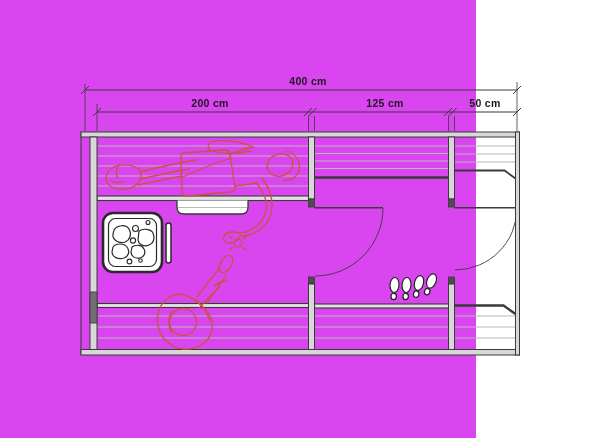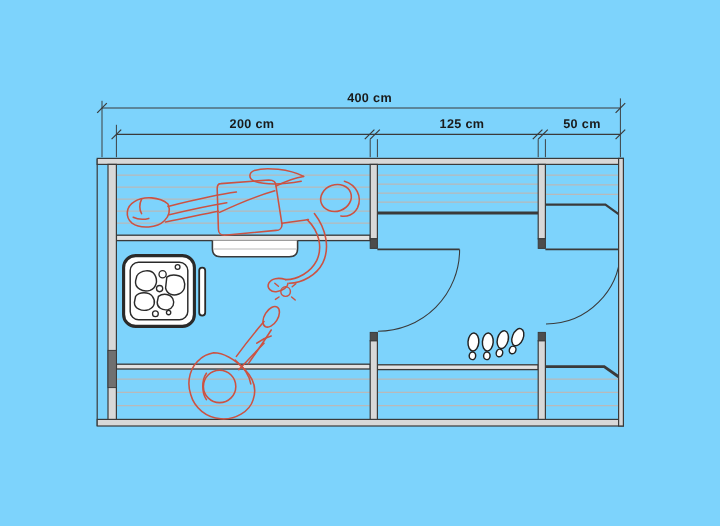--- a/index.html
+++ b/index.html
@@ -6,23 +6,23 @@
     margin: 0;
     padding: 0;
     background: #ffffff;
     width: 600px;
     height: 438px;
     overflow: hidden;
     font-family: "Liberation Sans", sans-serif;
   }
   .plan-wrap {
     position: relative;
-    width: 600px;
+    width: 476px;
     height: 438px;
-    background: #7dd3fc;
+    background: #d946ef;
   }
   svg { display: block; }
   text.dim-label {
     font-family: "Liberation Sans", sans-serif;
     font-size: 10.5px;
     font-weight: 600;
     letter-spacing: 0.3px;
     fill: #1a1a1a;
   }
 </style>

